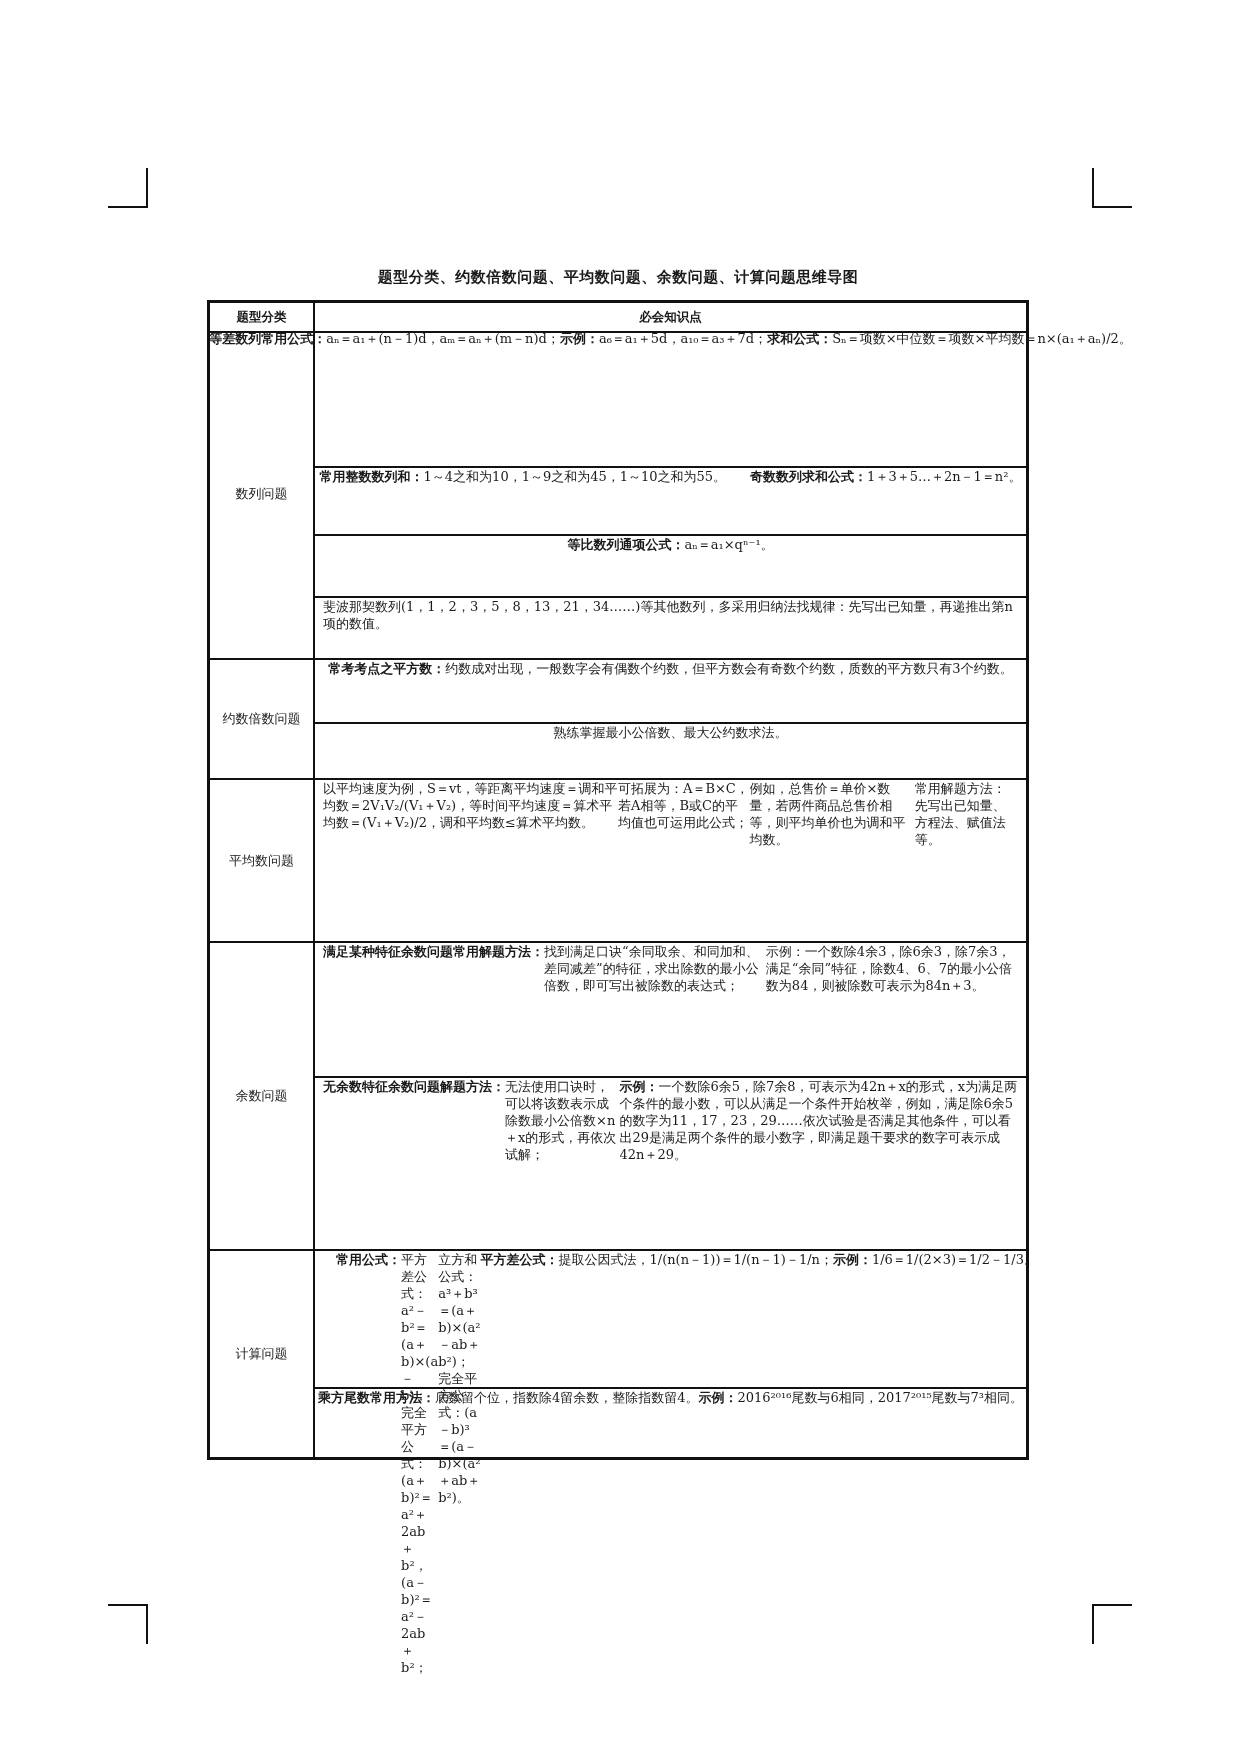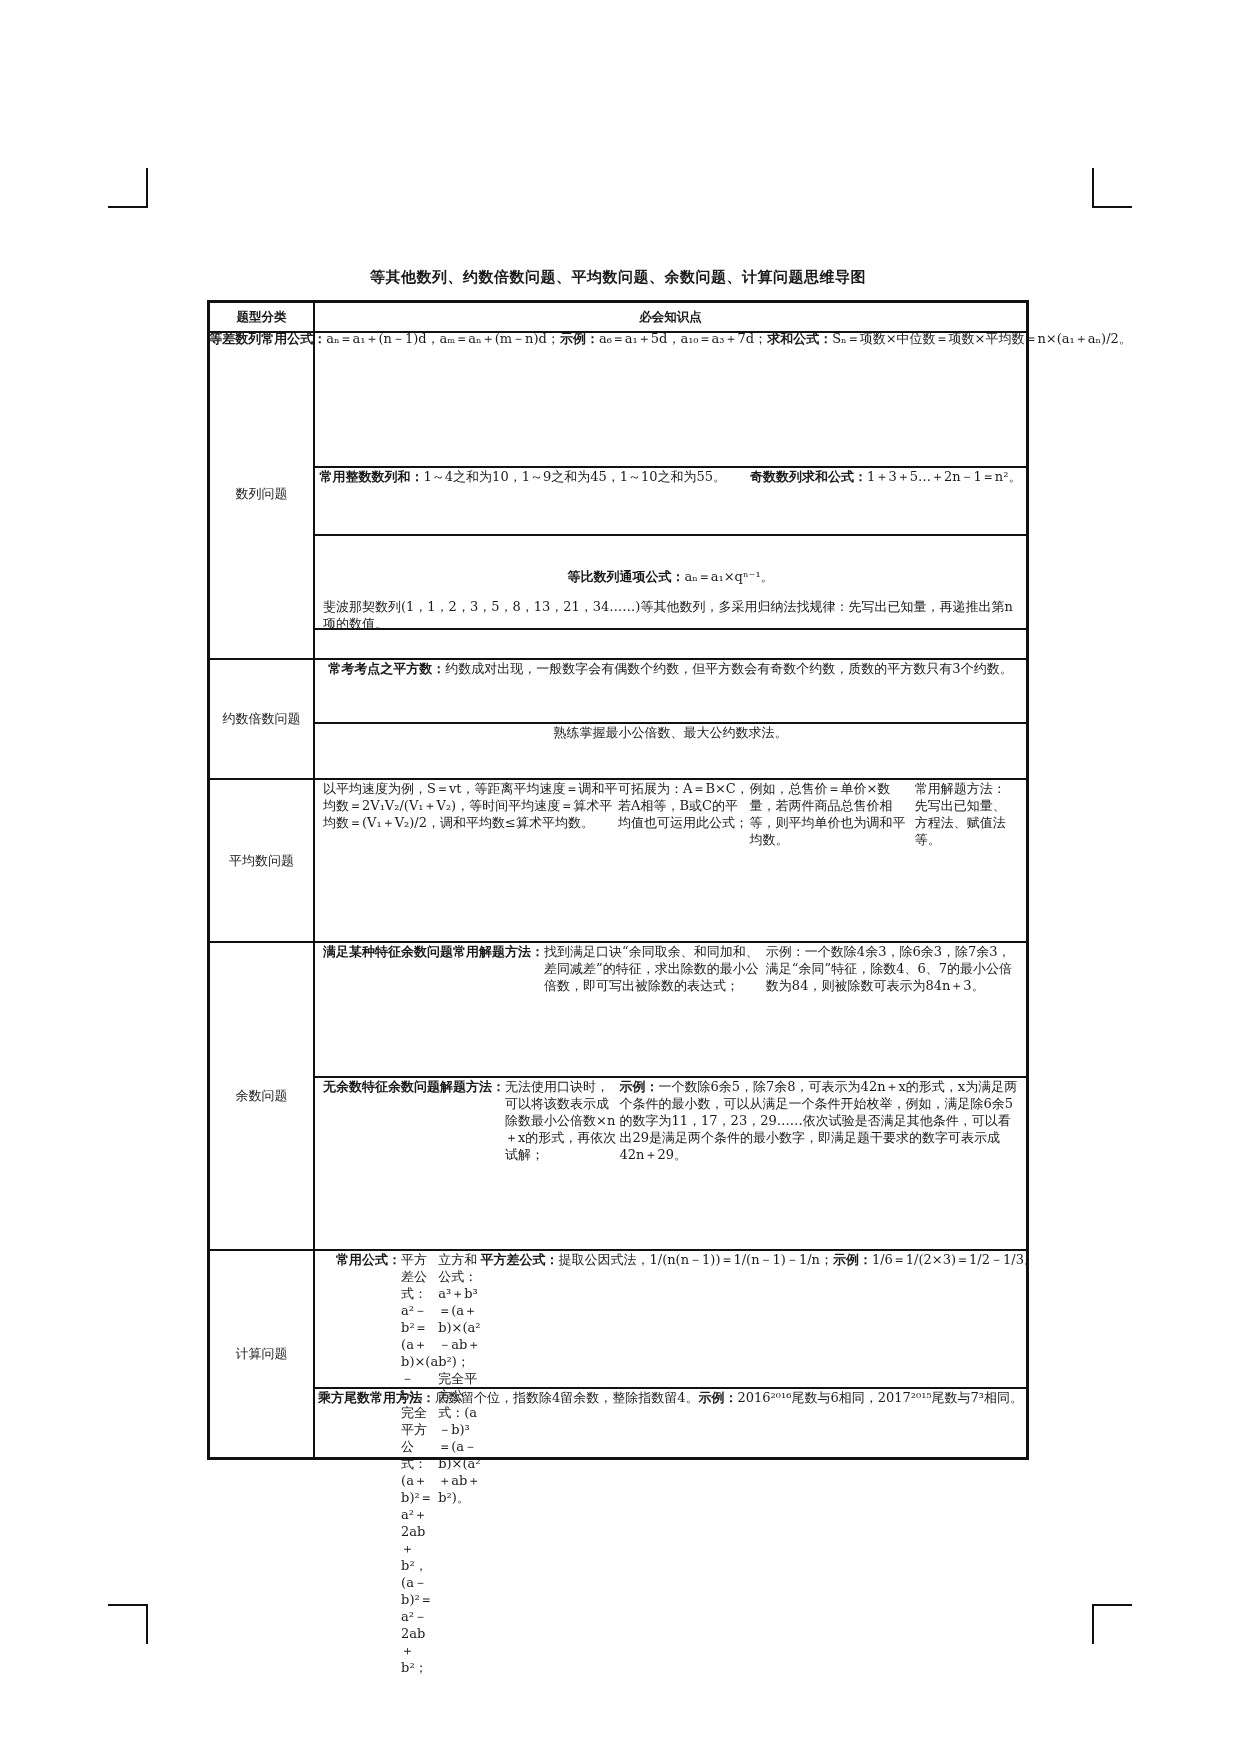--- a/index.html
+++ b/index.html
@@ -37,21 +37,21 @@
 
 <div class="crop" style="left:146px;top:168px;width:2px;height:40px;"></div>
 <div class="crop" style="left:108px;top:206px;width:40px;height:2px;"></div>
 <div class="crop" style="left:1092px;top:168px;width:2px;height:40px;"></div>
 <div class="crop" style="left:1092px;top:206px;width:40px;height:2px;"></div>
 <div class="crop" style="left:108px;top:1604px;width:40px;height:2px;"></div>
 <div class="crop" style="left:146px;top:1604px;width:2px;height:40px;"></div>
 <div class="crop" style="left:1092px;top:1604px;width:40px;height:2px;"></div>
 <div class="crop" style="left:1092px;top:1604px;width:2px;height:40px;"></div>
 
-<div class="title">等其他数列、约数倍数问题、平均数问题、余数问题、计算问题思维导图</div>
+<div class="title">题型分类、约数倍数问题、平均数问题、余数问题、计算问题思维导图</div>
 
 <div class="table">
 
   <div class="row hdr" style="top:0;height:30px;">
     <div class="cat">题型分类</div>
     <div class="content">必会知识点</div>
   </div>
 
   <div class="row" style="top:27px;height:330px;">
     <div class="cat">数列问题</div>
@@ -59,21 +59,21 @@
       <div class="sub" style="top:0;height:138px;">
         <div class="line"><span class="b">等差数列常用公式：</span><span></span></div>
         <div class="line"><span class="b"></span><span>aₙ＝a₁＋(n－1)d，aₘ＝aₙ＋(m－n)d；</span></div>
         <div class="line"><span class="b">示例：</span><span>a₆＝a₁＋5d，a₁₀＝a₃＋7d；</span></div>
         <div class="line"><span class="b">求和公式：</span><span>Sₙ＝项数×中位数＝项数×平均数＝n×(a₁＋aₙ)/2。</span></div>
       </div>
       <div class="sub" style="top:138px;height:68px;gap:24px;">
         <div class="line"><span class="b">常用整数数列和：</span><span>1～4之和为10，1～9之和为45，1～10之和为55。</span></div>
         <div class="line"><span class="b">奇数数列求和公式：</span><span>1＋3＋5…＋2n－1＝n²。</span></div>
       </div>
-      <div class="sub" style="top:206px;height:62px;margin-top:32px;">
+      <div class="sub" style="top:206px;height:62px;">
         <div class="line"><span class="b">等比数列通项公式：</span><span>aₙ＝a₁×qⁿ⁻¹。</span></div>
       </div>
       <div class="sub" style="top:268px;height:62px;justify-content:flex-end;">
         <div class="wrap"><span class="b"></span><span>斐波那契数列(1，1，2，3，5，8，13，21，34……)等其他数列，多采用归纳法找规律：先写出已知量，再递推出第n项的数值。</span></div>
       </div>
     </div>
   </div>
 
   <div class="row" style="top:357px;height:120px;">
     <div class="cat">约数倍数问题</div>

